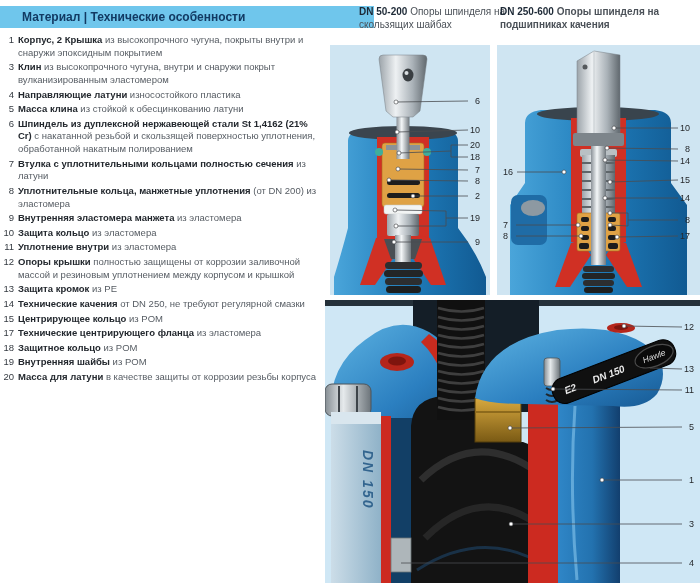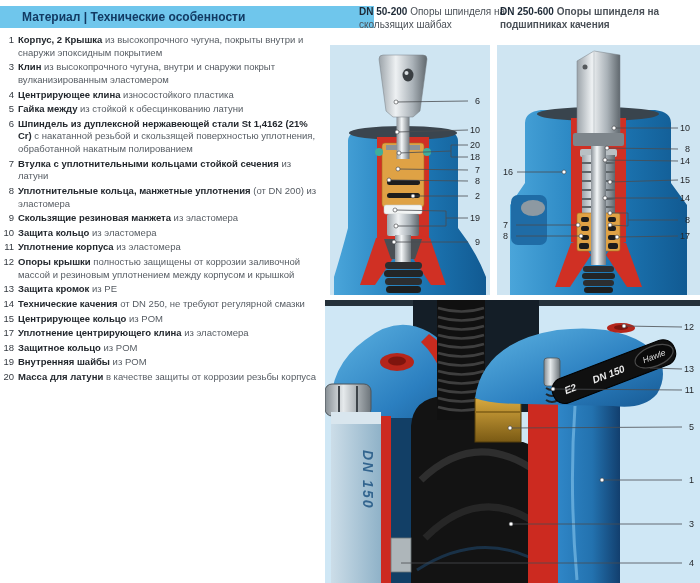--- a/index.html
+++ b/index.html
@@ -38,69 +38,69 @@
     <div class="mat-item">
       <span class="num">1</span>
       <span class="txt"><b>Корпус, 2 Крышка</b> из высокопрочного чугуна, покрыты внутри и снаружи эпоксидным покрытием</span>
     </div>
     <div class="mat-item">
       <span class="num">3</span>
       <span class="txt"><b>Клин</b> из высокопрочного чугуна, внутри и снаружи покрыт вулканизированным эластомером</span>
     </div>
     <div class="mat-item">
       <span class="num">4</span>
-      <span class="txt"><b>Центрирующее клина</b> износостойкого пластика</span>
+      <span class="txt"><b>Направляющие латуни</b> износостойкого пластика</span>
     </div>
     <div class="mat-item">
       <span class="num">5</span>
-      <span class="txt"><b>Гайка между</b> из стойкой к обесцинкованию латуни</span>
+      <span class="txt"><b>Масса клина</b> из стойкой к обесцинкованию латуни</span>
     </div>
     <div class="mat-item">
       <span class="num">6</span>
       <span class="txt"><b>Шпиндель из дуплексной нержавеющей стали St 1,4162 (21% Cr)</b> с накатанной резьбой и скользящей поверхностью уплотнения, обработанной накатным полированием</span>
     </div>
     <div class="mat-item">
       <span class="num">7</span>
-      <span class="txt"><b>Втулка с уплотнительными кольцами стойкой сечения</b> из латуни</span>
+      <span class="txt"><b>Втулка с уплотнительными кольцами полностью сечения</b> из латуни</span>
     </div>
     <div class="mat-item">
       <span class="num">8</span>
       <span class="txt"><b>Уплотнительные кольца, манжетные уплотнения</b> (от DN 200) из эластомера</span>
     </div>
     <div class="mat-item">
       <span class="num">9</span>
-      <span class="txt"><b>Скользящие резиновая манжета</b> из эластомера</span>
+      <span class="txt"><b>Внутренняя эластомера манжета</b> из эластомера</span>
     </div>
     <div class="mat-item">
       <span class="num">10</span>
       <span class="txt"><b>Защита кольцо</b> из эластомера</span>
     </div>
     <div class="mat-item">
       <span class="num">11</span>
-      <span class="txt"><b>Уплотнение корпуса</b> из эластомера</span>
+      <span class="txt"><b>Уплотнение внутри</b> из эластомера</span>
     </div>
     <div class="mat-item">
       <span class="num">12</span>
       <span class="txt"><b>Опоры крышки</b> полностью защищены от коррозии заливочной массой и резиновым уплотнением между корпусом и крышкой</span>
     </div>
     <div class="mat-item">
       <span class="num">13</span>
       <span class="txt"><b>Защита кромок</b> из PE</span>
     </div>
     <div class="mat-item">
       <span class="num">14</span>
       <span class="txt"><b>Технические качения</b> от DN 250, не требуют регулярной смазки</span>
     </div>
     <div class="mat-item">
       <span class="num">15</span>
       <span class="txt"><b>Центрирующее кольцо</b> из POM</span>
     </div>
     <div class="mat-item">
       <span class="num">17</span>
-      <span class="txt"><b>Уплотнение центрирующего клина</b> из эластомера</span>
+      <span class="txt"><b>Технические центрирующего фланца</b> из эластомера</span>
     </div>
     <div class="mat-item">
       <span class="num">18</span>
       <span class="txt"><b>Защитное кольцо</b> из POM</span>
     </div>
     <div class="mat-item">
       <span class="num">19</span>
       <span class="txt"><b>Внутренняя шайбы</b> из POM</span>
     </div>
     <div class="mat-item">

